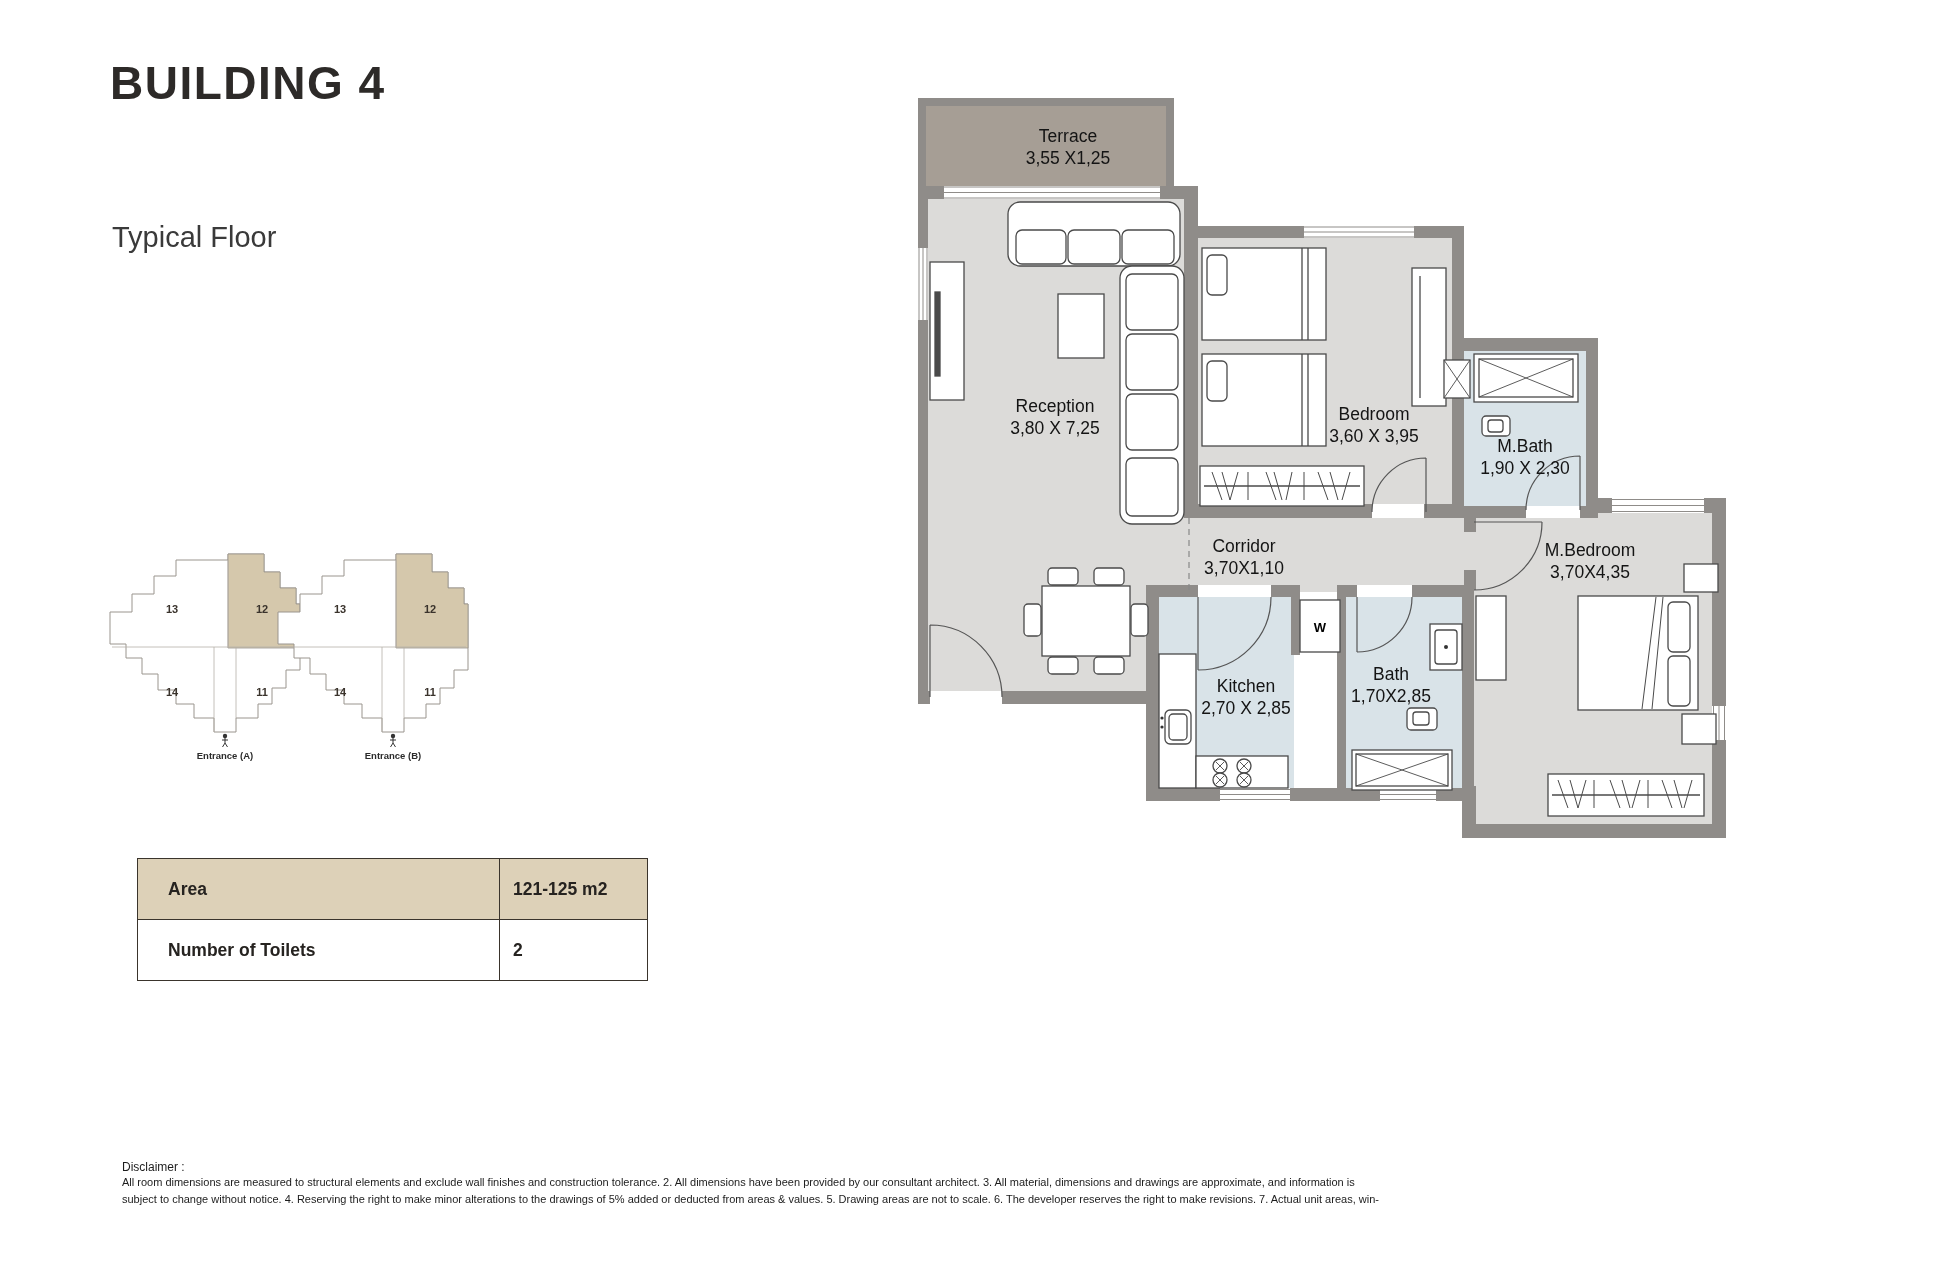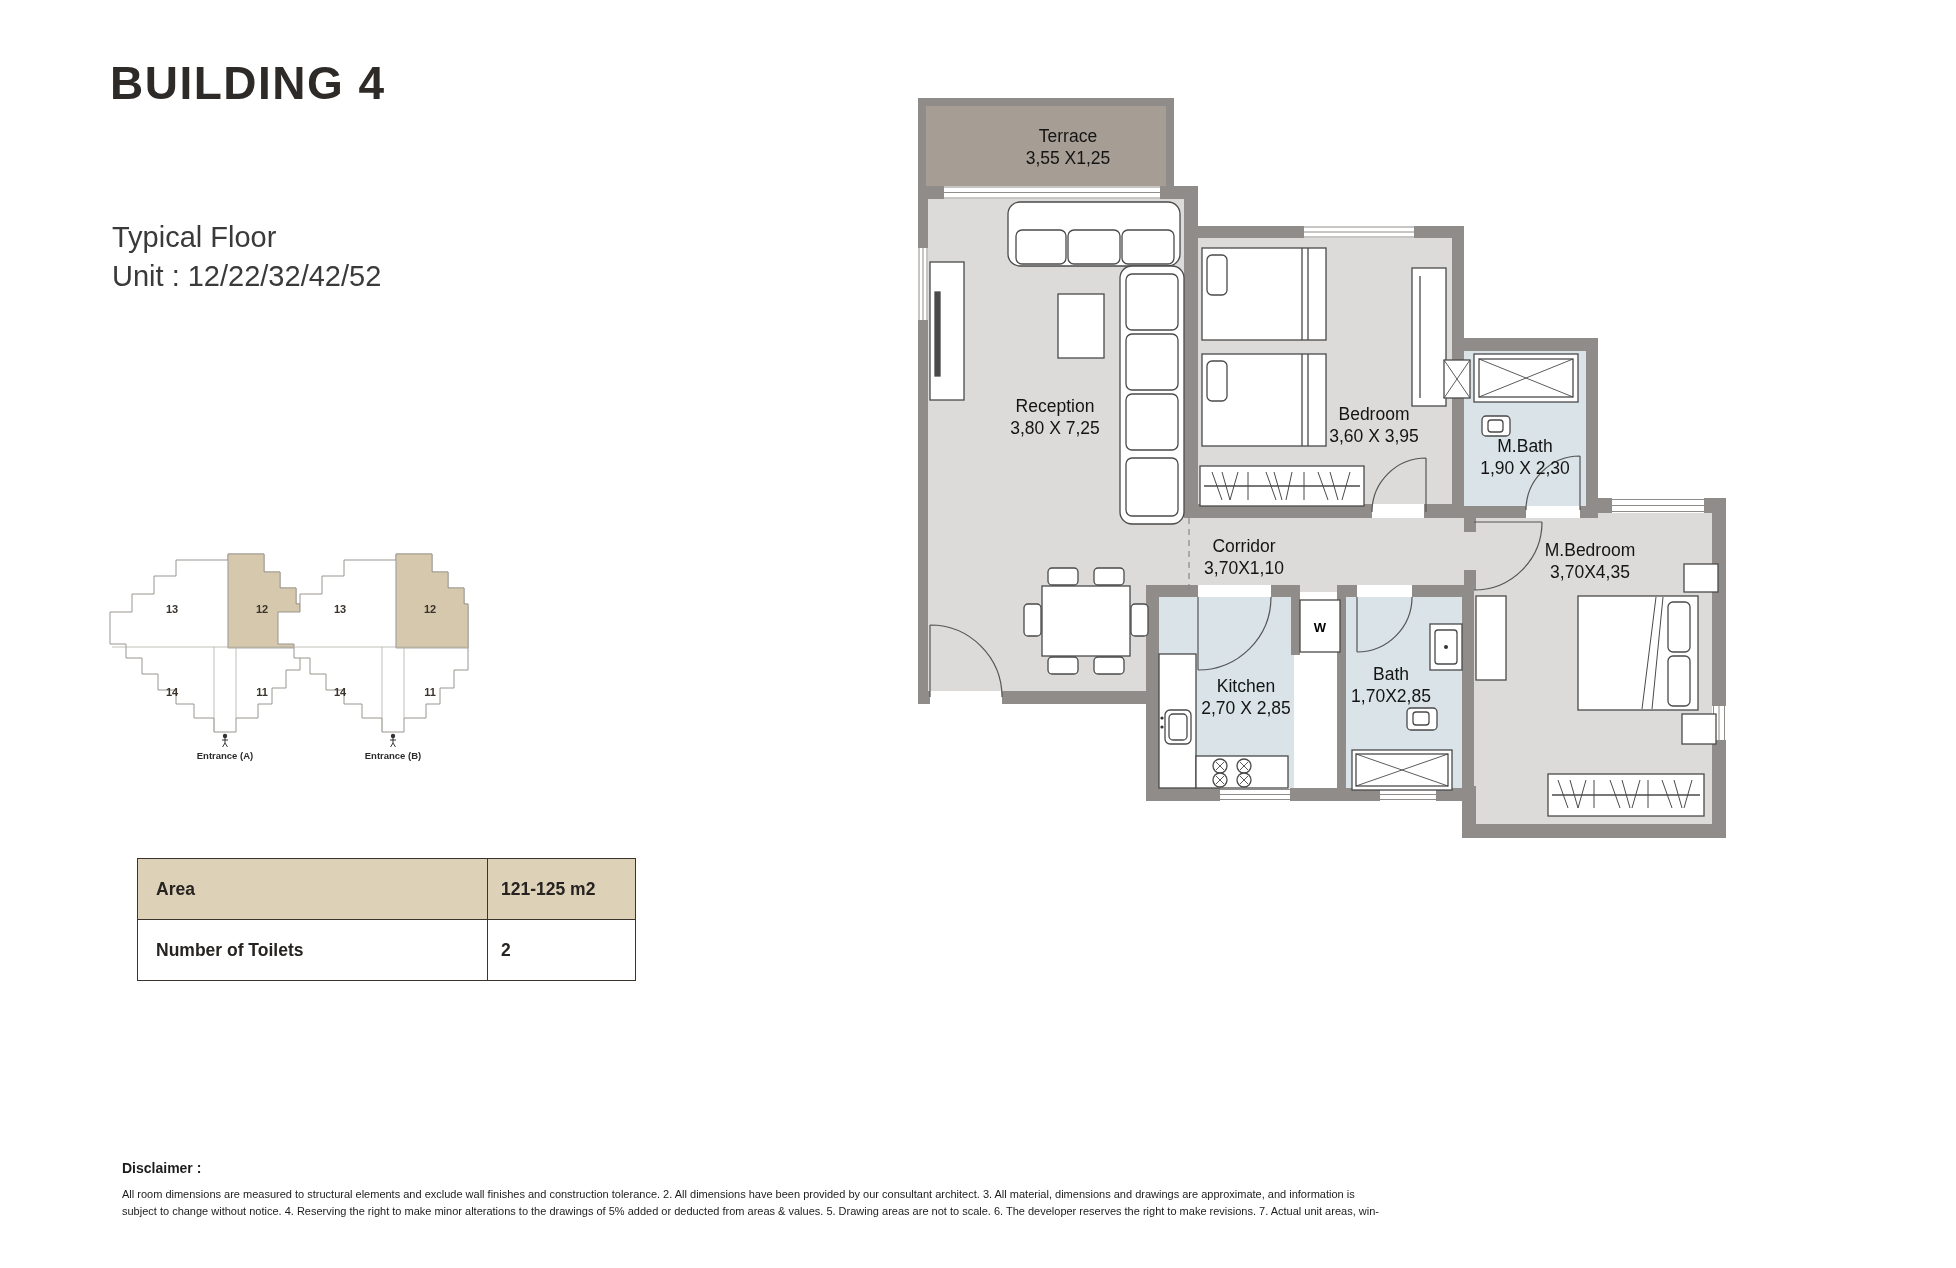--- a/index.html
+++ b/index.html
@@ -5,38 +5,37 @@
   html,body{margin:0;padding:0}
   body{width:1956px;height:1268px;background:#ffffff;position:relative;overflow:hidden;
        font-family:"Liberation Sans",sans-serif;color:#222}
   .abs{position:absolute}
   #title{left:110px;top:56px;font-size:46px;font-weight:800;letter-spacing:1.5px;color:#2d2a28}
   #subtitle{left:112px;top:218px;font-size:29px;line-height:39px;color:#3a3a3a;font-weight:500}
   #keyplan-wrap{left:100px;top:546px}
   #floorplan-wrap{left:918px;top:98px}
   table#spec{position:absolute;left:137px;top:858px;border-collapse:collapse;background:#fff}
   #spec td{border:1.8px solid #3a342c;font-size:17.5px;font-weight:bold;color:#262320;height:58px}
-  #spec td.l{width:330px;padding-left:18px}
+  #spec td.l{width:330px;padding-left:30px}
   #spec td.v{width:133px;padding-left:13px}
   #spec tr.shaded{background:#ddd1b8}
   #disc{left:122px;top:1160px;color:#1c1c1c}
-  #disc .h{font-weight:bold;font-size:14px;margin-bottom:10px}
+  #disc .h{font-weight:normal;font-size:12px;}
   #disc .ln{font-size:11px;line-height:17px}
   svg text{font-family:"Liberation Sans",sans-serif}
   .room-label{font-size:17.5px;fill:#141414}
   .unit-num{font-size:11px;font-weight:bold;fill:#3a332c}
   .ent-label{font-size:9.5px;font-weight:bold;fill:#2b2b2b}
 </style>
 </head>
 <body>
 
 <div class="abs" id="title">BUILDING 4</div>
 <div class="abs" id="subtitle">
   <div>Typical Floor</div>
-  <div>Unit : 12/22/32/42/52</div>
 </div>
 
 <div class="abs" id="keyplan-wrap">
 <svg width="380" height="222" viewBox="0 0 380 222">
   <g>
     <g transform="translate(8,6)">
       <path d="M2 60 L24 60 L24 42 L46 42 L46 24 L68 24 L68 8 L120 8 L120 2 L156 2 L156 20 L172 20 L172 36 L188 36 L188 52 L192 52 L192 118 L178 118 L178 136 L164 136 L164 152 L150 152 L150 166 L128 166 L128 180 L106 180 L106 166 L86 166 L86 152 L68 152 L68 138 L50 138 L50 122 L34 122 L34 106 L18 106 L18 92 L2 92 Z" fill="#ffffff" stroke="#9a958e" stroke-width="1"></path>
       <path d="M120 8 L120 2 L156 2 L156 20 L172 20 L172 36 L188 36 L188 52 L192 52 L192 96 L120 96 Z" fill="#d5c8ac" stroke="#9a958e" stroke-width="0.8"></path>
       <path d="M120 8 L120 96 M4 95 L190 95 M106 95 L106 180 M128 95 L128 166" stroke="#b5b0a8" stroke-width="0.8" fill="none"></path>
       <text class="unit-num" x="64" y="61" text-anchor="middle">13</text>

